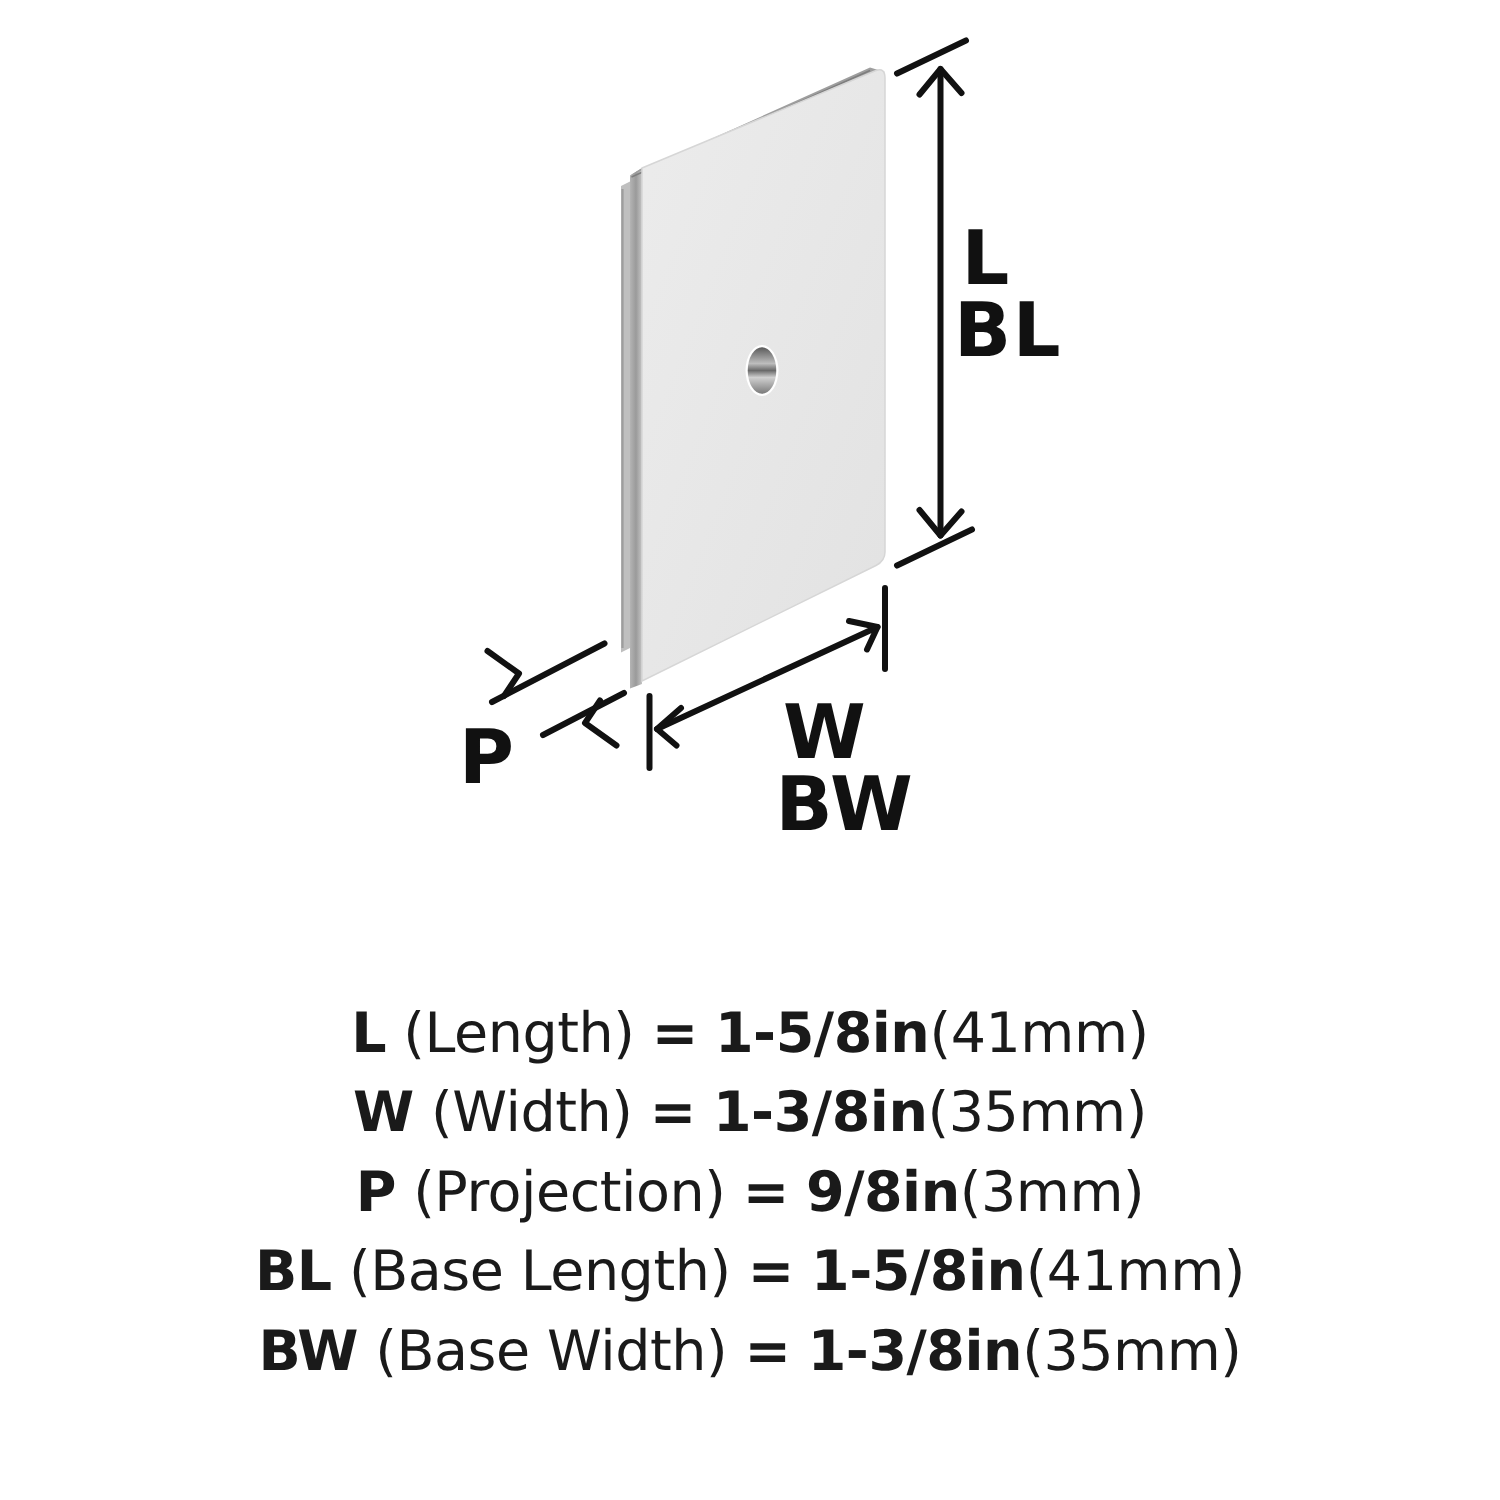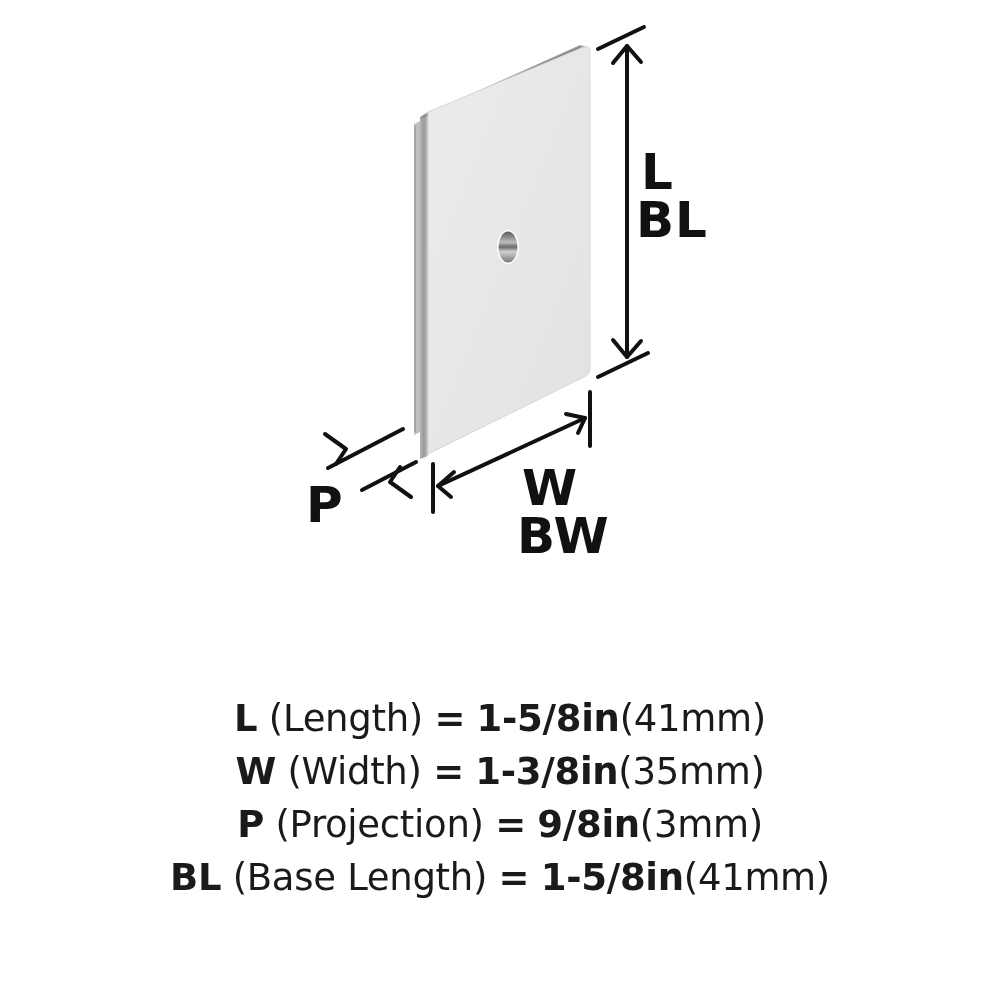--- a/index.html
+++ b/index.html
@@ -30,21 +30,20 @@
       line-height: 52px;
       color: #111111;
       letter-spacing: 1px;
     }
     #specs {
       position: absolute;
       left: 0;
       top: 662px;
       width: 1000px;
       text-align: center;
-      margin-top: 30px;
     }
     .spec-line {
       font-family: "DejaVu Sans", sans-serif;
       font-size: 37px;
       line-height: 53px;
       height: 53px;
       white-space: nowrap;
       color: #1a1a1a;
       letter-spacing: -0.3px;
     }
@@ -145,13 +144,19 @@
     <span class="name">(Projection)</span>
     <span class="eq">=</span>
     <span class="inch">9/8in</span><span class="mm">(3mm)</span>
   </div>
   <div class="spec-line">
     <span class="abbr">BL</span>
     <span class="name">(Base Length)</span>
     <span class="eq">=</span>
     <span class="inch">1-5/8in</span><span class="mm">(41mm)</span>
   </div>
+  <div class="spec-line">
+    <span class="abbr">BW</span>
+    <span class="name">(Base Width)</span>
+    <span class="eq">=</span>
+    <span class="inch">1-3/8in</span><span class="mm">(35mm)</span>
+  </div>
 </div>
 
 </body></html>

